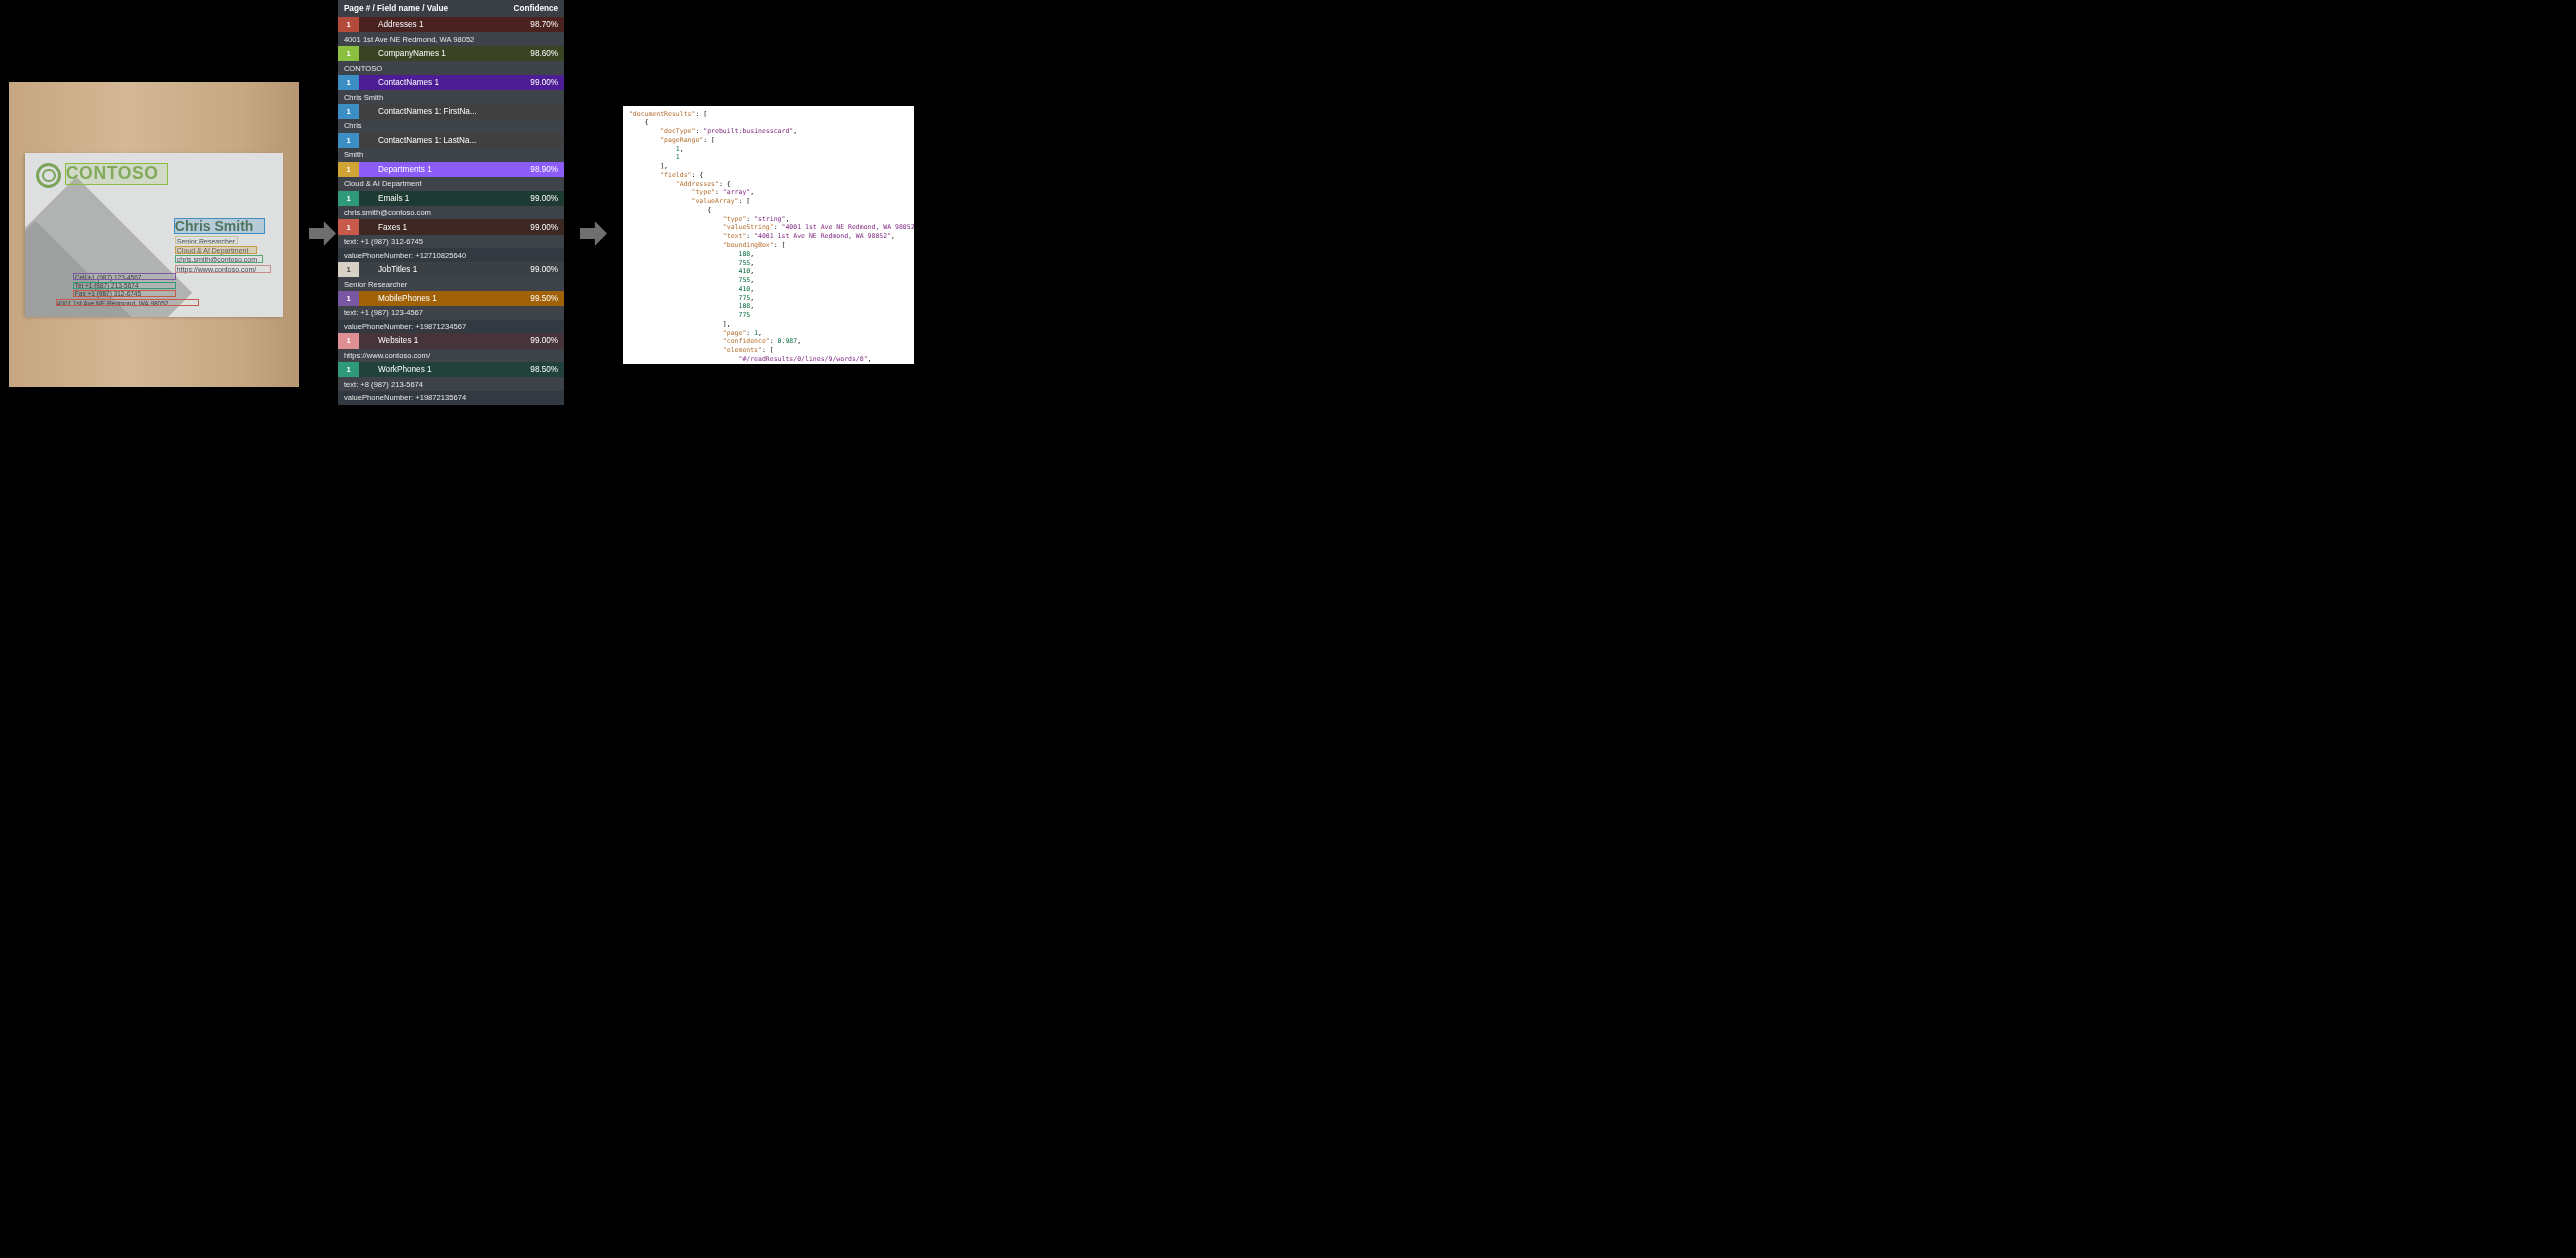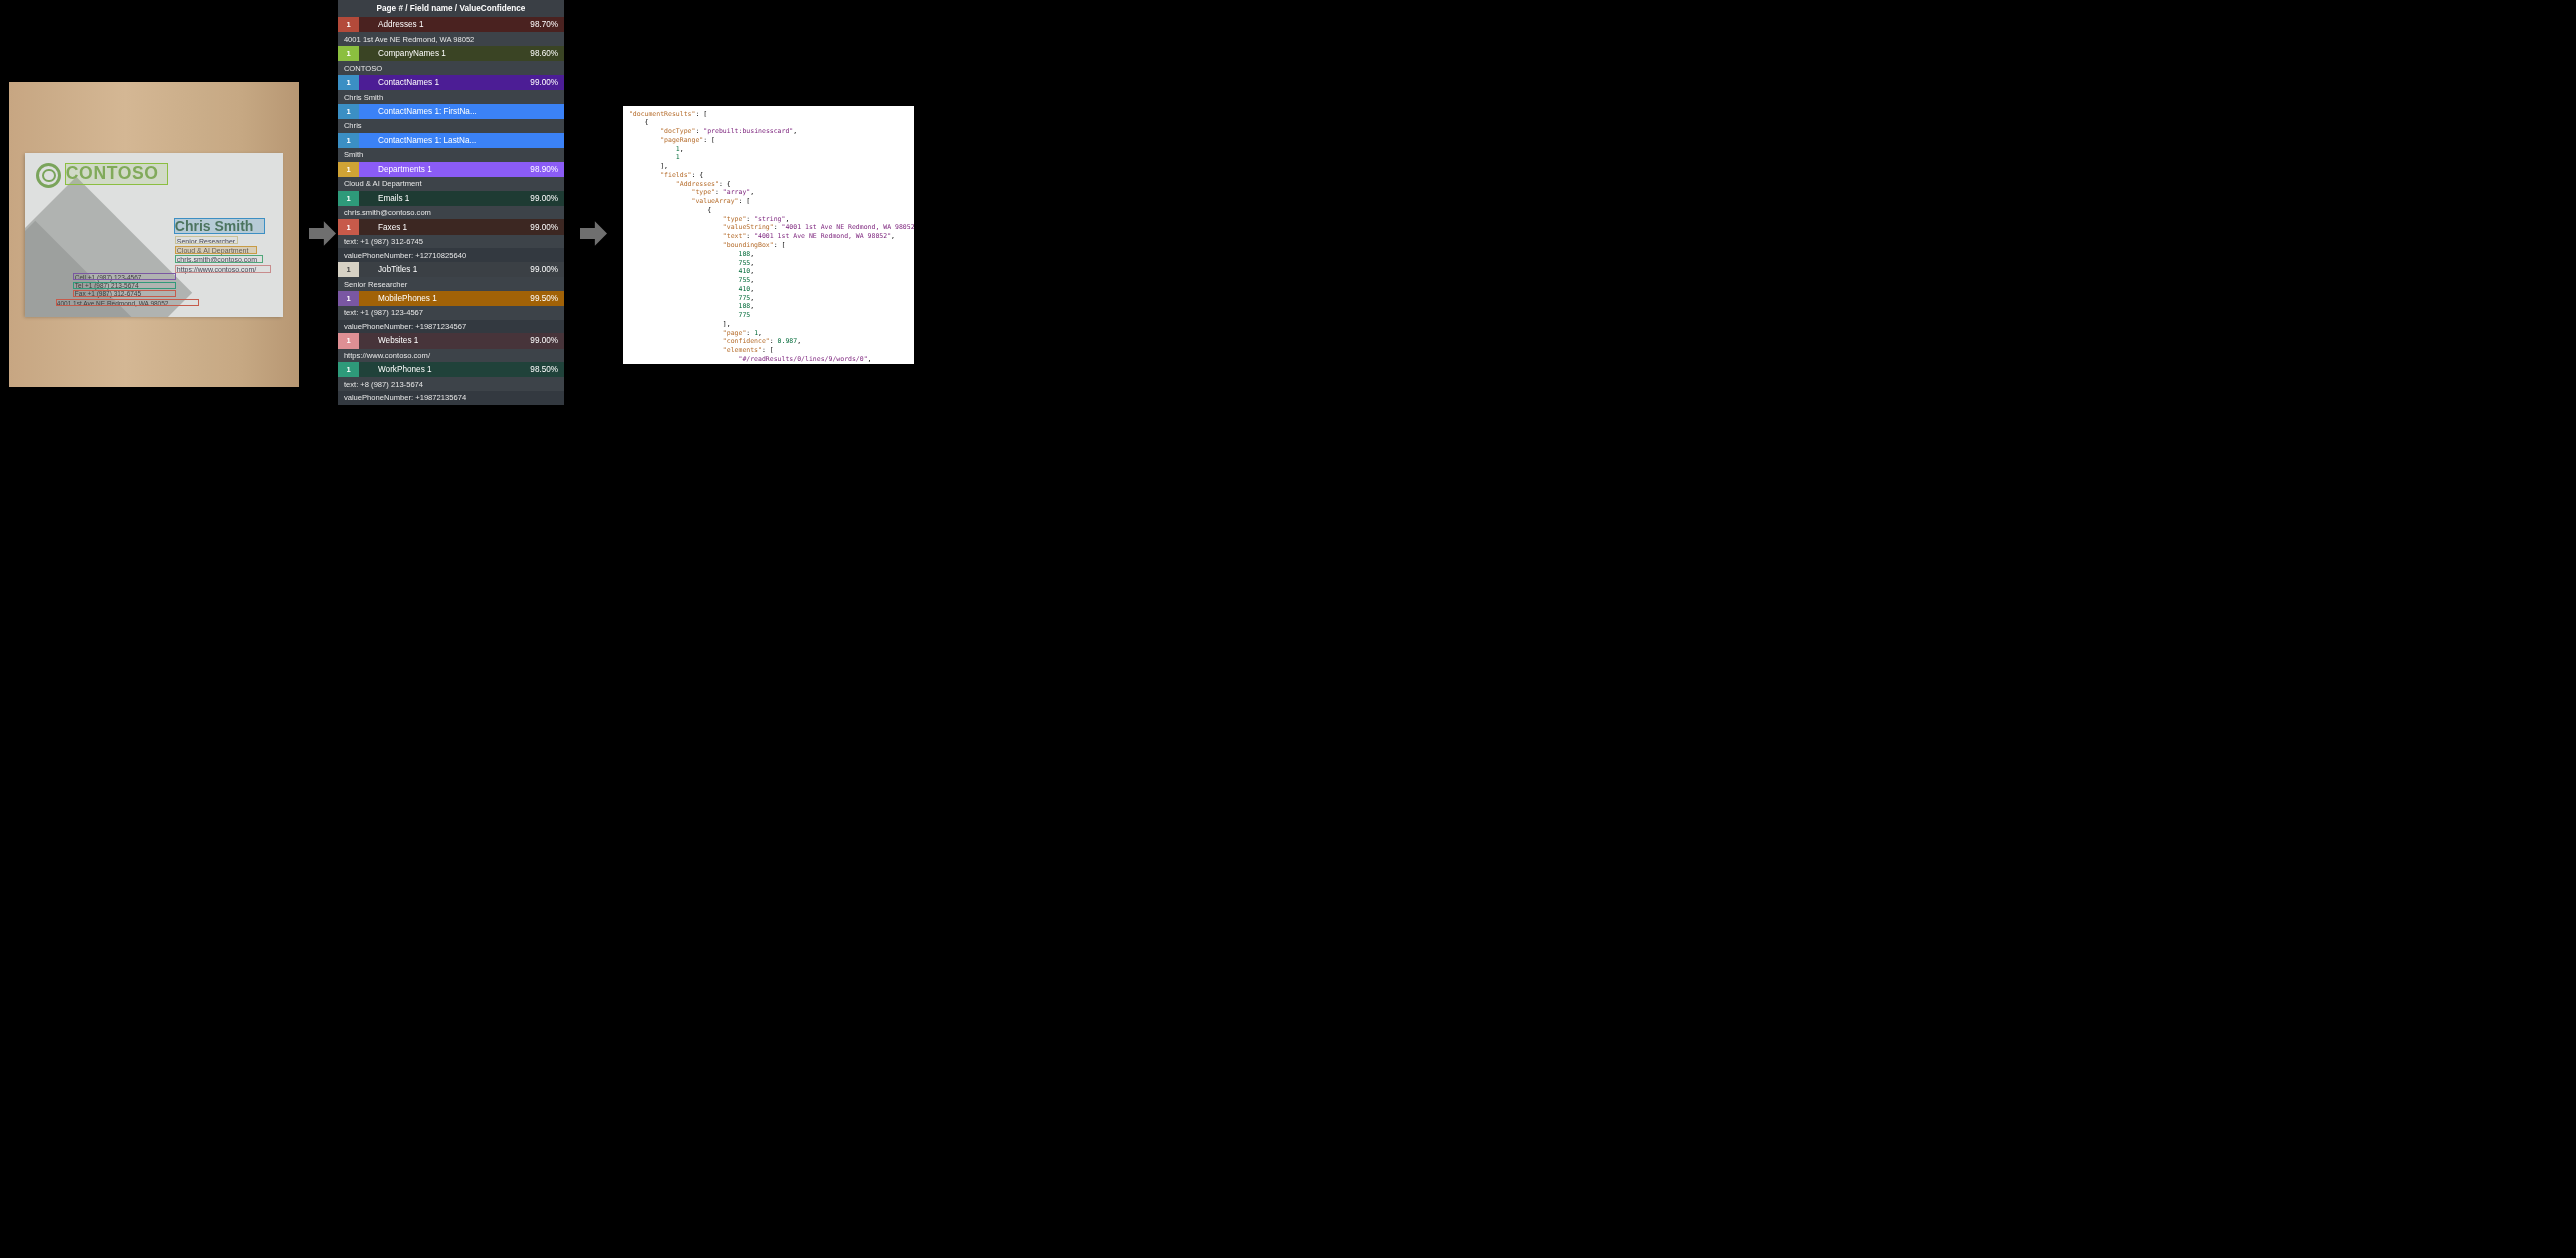--- a/index.html
+++ b/index.html
@@ -55,32 +55,32 @@
   .hl-title  {left:150px;top:83px;width:63px;height:8.2px;border-color:#c9c39a;}
   .hl-dept   {left:150px;top:93px;width:82px;height:8.2px;border-color:#c99d44;background:rgba(201,157,68,.25);}
   .hl-email  {left:150px;top:102px;width:88px;height:8.2px;border-color:#4fa87a;}
   .hl-web    {left:150px;top:112px;width:96px;height:8.2px;border-color:#c98c8c;}
   .hl-p1 {left:48px;top:120px;width:103px;height:7.6px;border-color:#7a57a3;}
   .hl-p2 {left:48px;top:129px;width:103px;height:7.6px;border-color:#2e9a7a;}
   .hl-p3 {left:48px;top:137px;width:103px;height:7.6px;border-color:#c75a4a;}
   .hl-addr{left:31px;top:146px;width:143px;height:7.6px;border-color:#c75a4a;}
 
   
-  .tbl-head{background:#3a3f45;padding:4.1px 5.9px;font-size:8.2px;font-weight:700;display:flex;justify-content:center;}
+  .tbl-head{background:#3a3f45;padding:4.1px 5.9px;font-size:8.2px;font-weight:700;display:flex;justify-content:space-between;}
   .field-row{display:flex;align-items:stretch;height:15.3px;}
   .page-chip{width:21px;display:flex;align-items:center;justify-content:center;font-weight:600;font-size:7.6px;}
   .field-name{flex:1;display:flex;align-items:center;padding:0 19px;font-size:8.2px;}
   .field-conf{width:41px;display:flex;align-items:center;justify-content:flex-end;padding-right:5.9px;font-size:8.2px;}
   .val-row{background:#3d4349;padding:2.3px 5.9px;font-size:7.6px;color:#e8e8e8;}
   .val-row.alt{background:#333940;}
   
   .c-addresses   .page-chip{background:#b34a3a;} .c-addresses   .field-name,.c-addresses   .field-conf{background:#4a2220;}
   .c-company2    .page-chip{background:#8bbf3f;} .c-company2    .field-name,.c-company2    .field-conf{background:#3a4424;}
   .c-contact     .page-chip{background:#3b8fc4;} .c-contact     .field-name,.c-contact     .field-conf{background:#4c1d95;}
-  .c-contact-sub .page-chip{background:#3b8fc4;} .c-contact-sub .field-name,.c-contact-sub .field-conf{background:#3b82f6;}
+  .c-contact-sub .page-chip{background:#3b8fc4;} .c-contact-sub .field-name,.c-contact-sub .field-conf{background:#404040;}
   .c-dept        .page-chip{background:#d0a335;} .c-dept        .field-name,.c-dept        .field-conf{background:#8b5cf6;}
   .c-email       .page-chip{background:#2e9a7a;} .c-email       .field-name,.c-email       .field-conf{background:#1e3b33;}
   .c-fax         .page-chip{background:#c75a4a;} .c-fax         .field-name,.c-fax         .field-conf{background:#3c2722;}
   .c-job         .page-chip{background:#d6d1c4;color:#444;} .c-job .field-name,.c-job .field-conf{background:#3b4045;}
   .c-mobile      .page-chip{background:#7a57a3;} .c-mobile      .field-name,.c-mobile      .field-conf{background:#a16207;}
   .c-web         .page-chip{background:#de8f94;} .c-web         .field-name,.c-web         .field-conf{background:#47343a;}
   .c-work        .page-chip{background:#2e9a7a;} .c-work        .field-name,.c-work        .field-conf{background:#20423a;}
 
   
   .j-key{color:#b56c2b;} 

